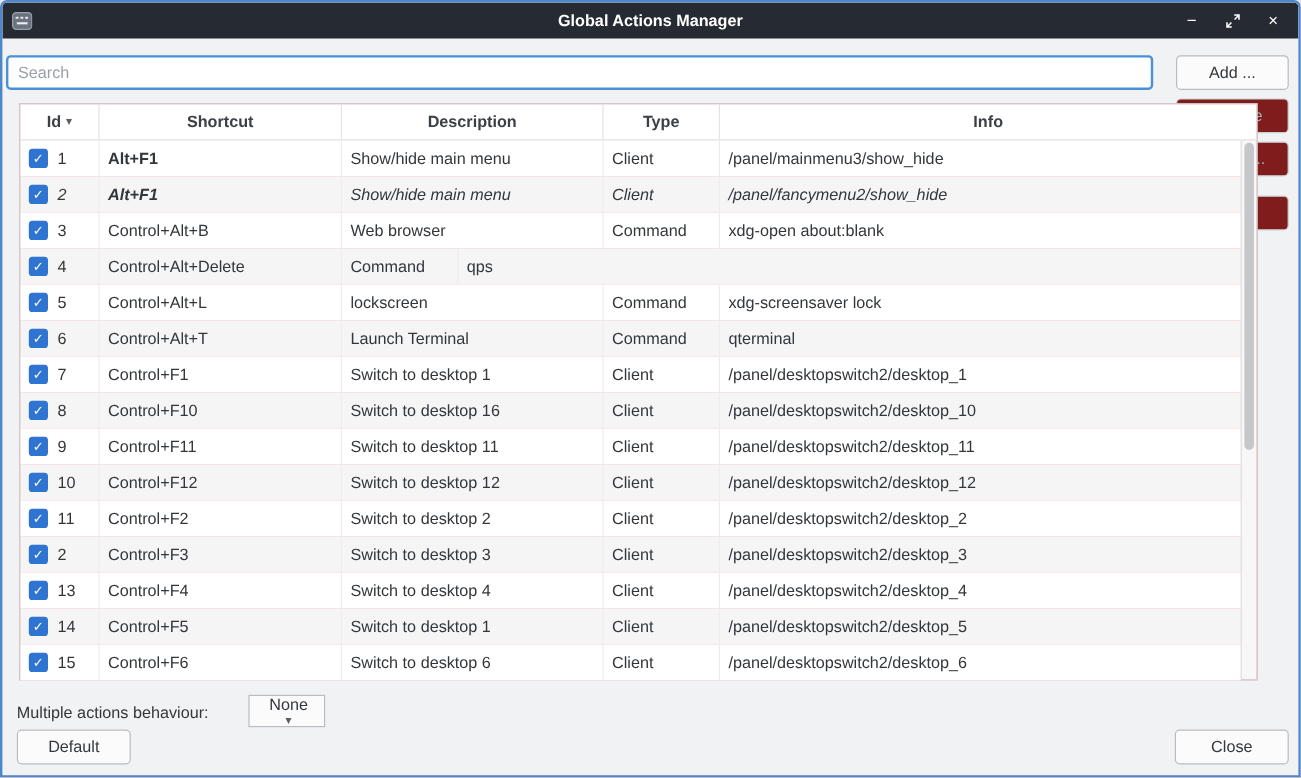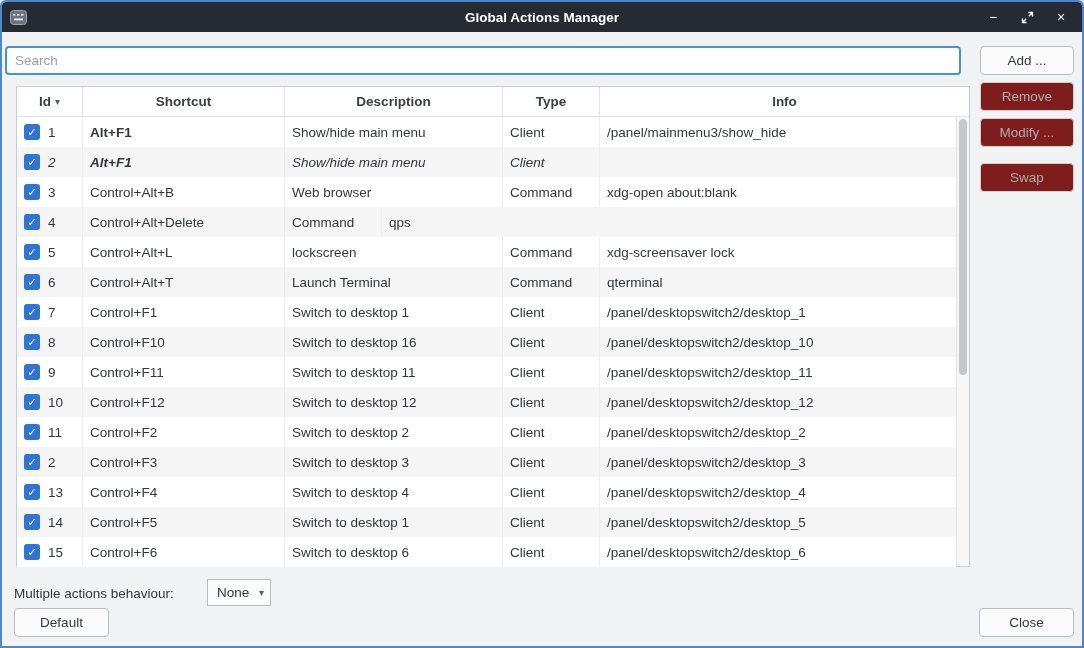--- a/index.html
+++ b/index.html
@@ -62,21 +62,21 @@
     font-family: inherit; font-size: 13.5px; color: #33373b;
     outline: none;
   }
   .search::placeholder { color: #9aa0a6; }
   .add-btn    { left: 978px; top: 44px;  width: 94px; height: 29px; }
   .remove-btn { left: 978px; top: 80px;  width: 94px; height: 29px; }
   .modify-btn { left: 978px; top: 116px; width: 94px; height: 29px; }
   .swap-btn   { left: 978px; top: 161px; width: 94px; height: 29px; }
   
   .table-panel {
-    position: absolute; left: 14px; top: 84px; width: 954px; height: 481px;
+    position: absolute; left: 14px; top: 84px; width: 1032px; height: 481px;
     background: #fca5a5;
     border: 1px solid #c9ccd0;
   }
   .thead {
     display: flex; height: 30px; background: #ffffff;
     border-bottom: 1px solid #e3e3e3;
     font-weight: bold; color: #3b4045;
   }
   .hcell {
     display: flex; align-items: center; justify-content: center;
@@ -122,21 +122,21 @@
   }
   
   .behaviour-label {
     position: absolute; left: 12px; top: 584px;
     color: #33373b;
   }
   .combo {
     position: absolute; left: 205px; top: 577px; width: 64px; height: 27px;
     border: 1px solid #b9bcc0; border-radius: 0; background: #fbfbfb;
     display: flex; align-items: center; justify-content: space-between;
-    padding: 0 6px 0 9px; cursor: pointer;
+    padding: 0 6px 0 9px; cursor: pointer; flex-direction: column;
   }
   .combo .arrow { font-size: 10px; color: #5a5f64; }
   .default-btn { left: 12px;  top: 606px; width: 95px; height: 29px; }
   .close-btn   { left: 977px; top: 606px; width: 95px; height: 29px; }
 </style>
 </head>
 <body>
 
 <div class="window">
 
@@ -192,20 +192,21 @@
     <div class="cell c-info">/panel/mainmenu3/show_hide</div>
   </div>
         <div class="trow alt italic">
     <div class="cell c-id">
       <span class="checkbox">✓</span>
       <span>2</span>
     </div>
     <div class="cell c-shortcut bold">Alt+F1</div>
     <div class="cell c-desc">Show/hide main menu</div>
     <div class="cell c-type">Client</div>
+    <div class="cell c-info">/panel/fancymenu2/show_hide</div>
   </div>
         <div class="trow">
     <div class="cell c-id">
       <span class="checkbox">✓</span>
       <span>3</span>
     </div>
     <div class="cell c-shortcut">Control+Alt+B</div>
     <div class="cell c-desc">Web browser</div>
     <div class="cell c-type">Command</div>
     <div class="cell c-info">xdg-open about:blank</div>

